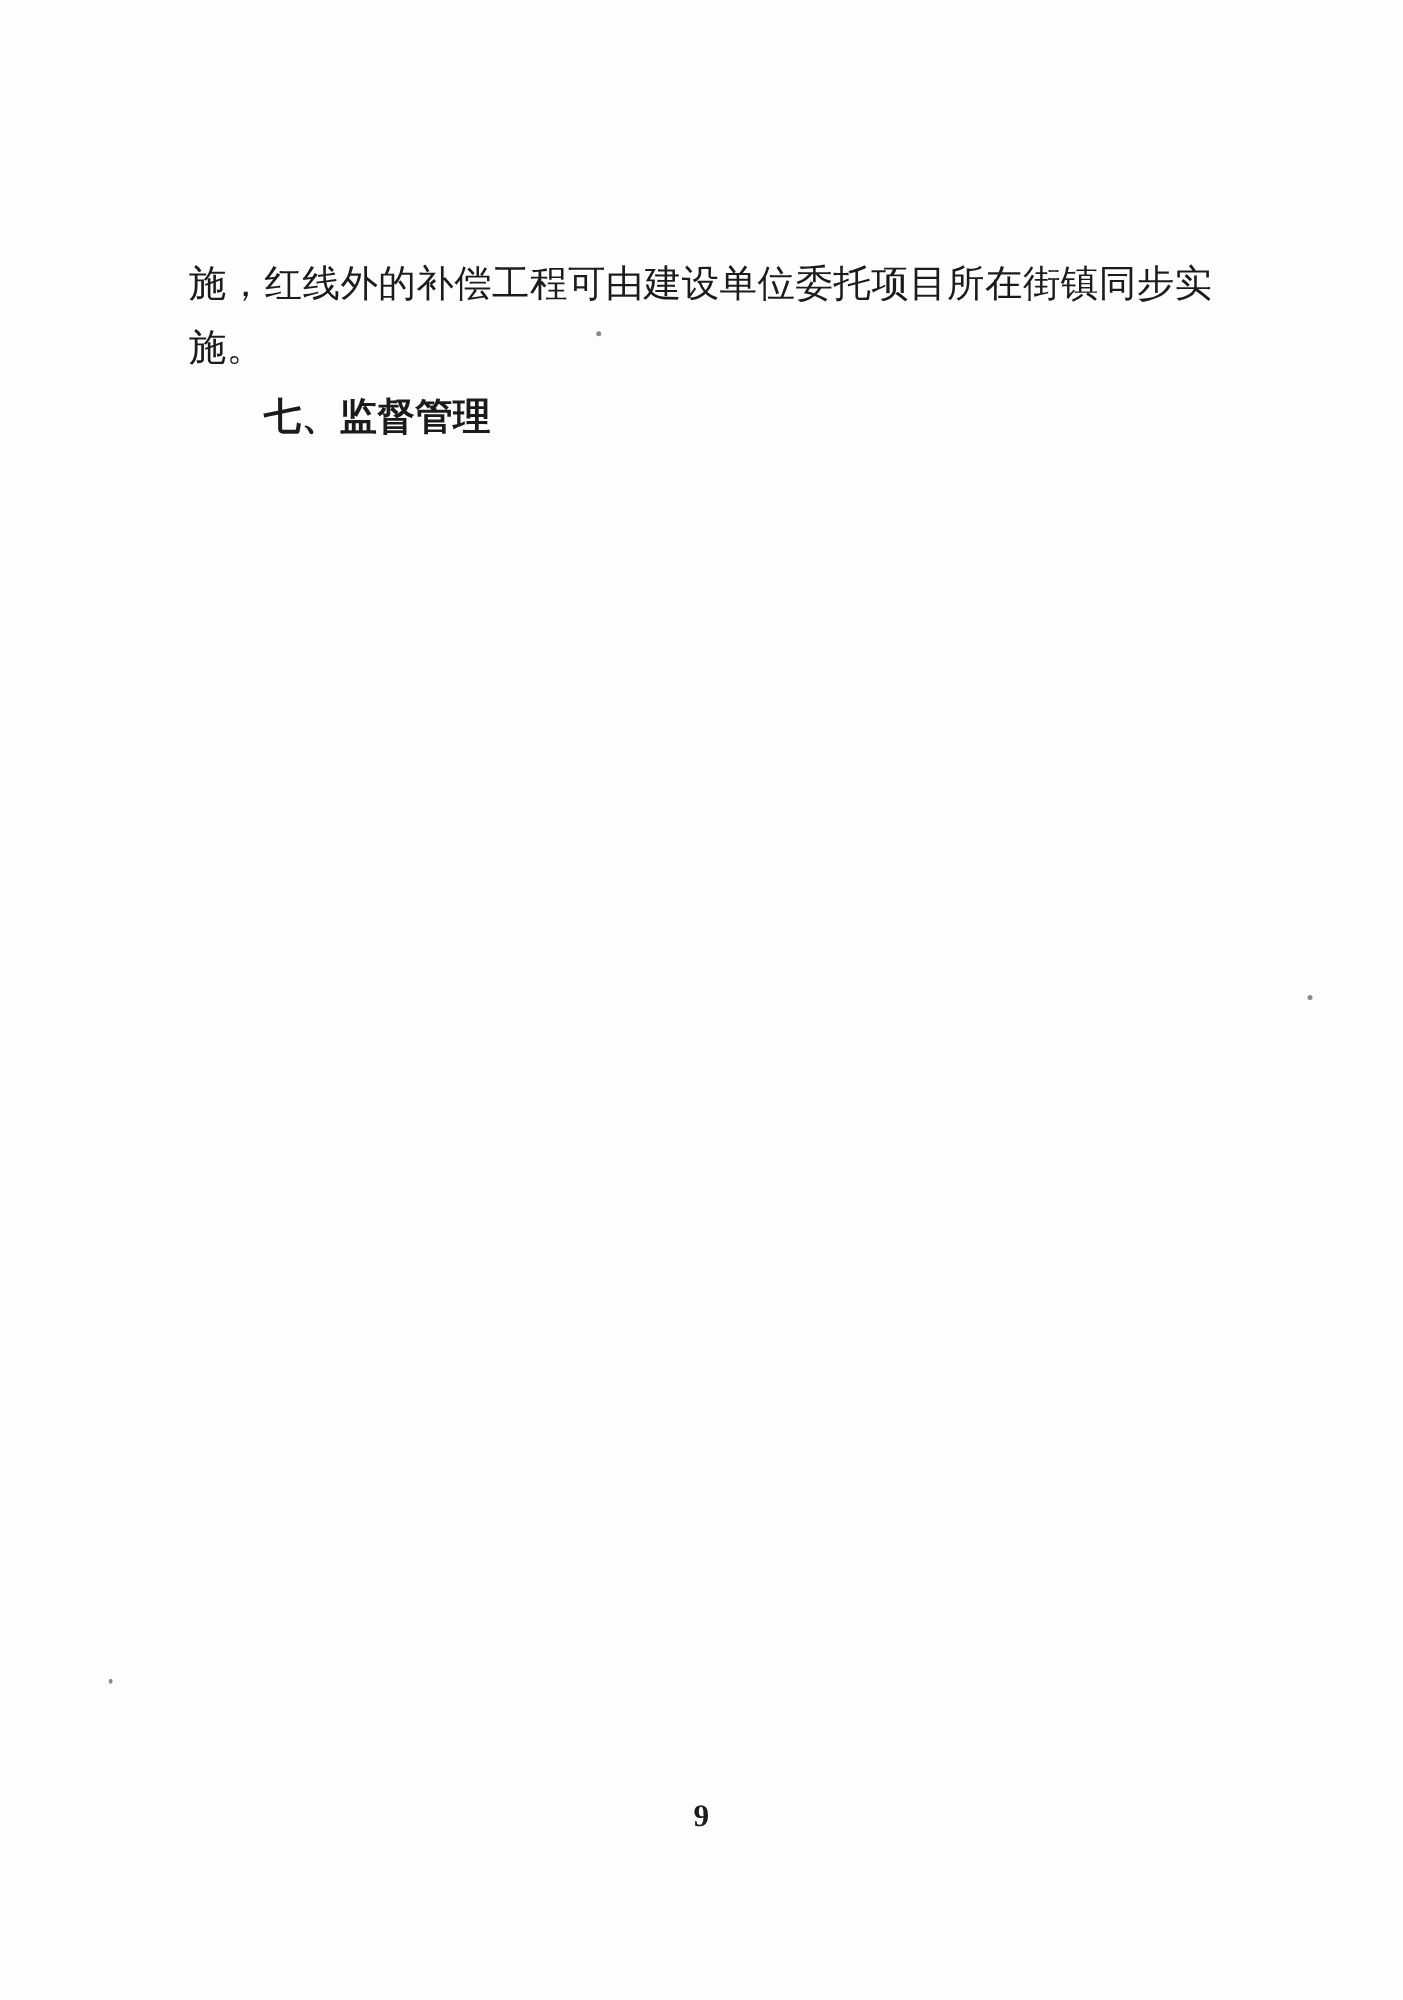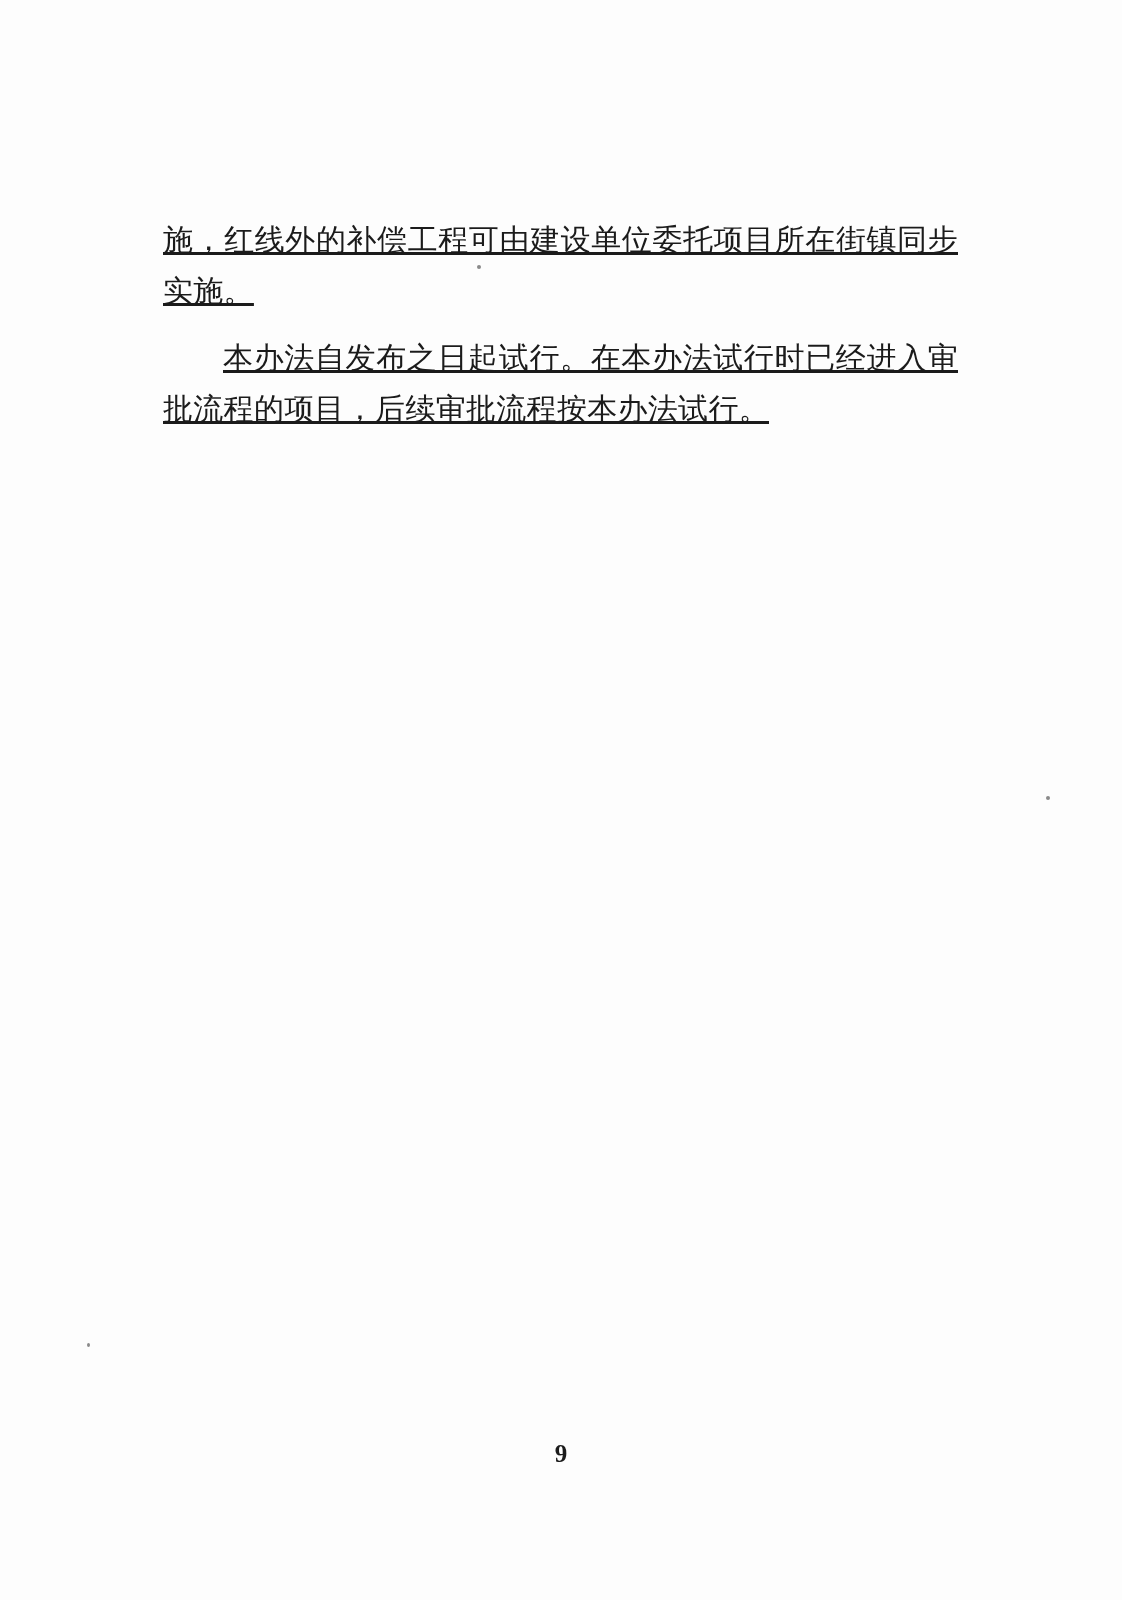--- a/index.html
+++ b/index.html
@@ -24,23 +24,22 @@
     left: 147px;
     top: 198px;
     width: 827px;
     font-size: 30px;
     line-height: 51px;
     text-align: justify;
     text-justify: inter-character;
     letter-spacing: 0.3px;
   }
   .text-block p {
-    margin: 16px;
+    margin: 4px;
     padding: 0;
-    text-decoration: underline;
   }
   .text-block p.indent {
     text-indent: 2em;
   }
   .run-bold {
     font-weight: 700;
   }
   .page-number {
     position: absolute;
     top: 1440px;
@@ -60,21 +59,21 @@
   .speck-2 { left: 1046px; top: 796px; width: 4px; height: 4px; }
   .speck-3 { left: 87px;  top: 1343px; width: 3px; height: 4px; }
 </style>
 </head>
 <body>
 
 <div class="page">
 
   <div class="text-block" id="text-block">
       <p><span>施，红线外的补偿工程可由建设单位委托项目所在街镇同步实施。</span></p>
-      <p class="indent"><span>本办法自发布之日起试行。在本办法试行时已经进入审批流程的项目，后续审批流程按本办法试行。</span></p>
+      <p class="indent"><span class="run-bold">七、监督管理</span></p>
     </div>
 
   <div class="page-number">9</div>
 
   <span class="speck speck-1"></span>
   <span class="speck speck-2"></span>
   <span class="speck speck-3"></span>
 
 </div>
 

